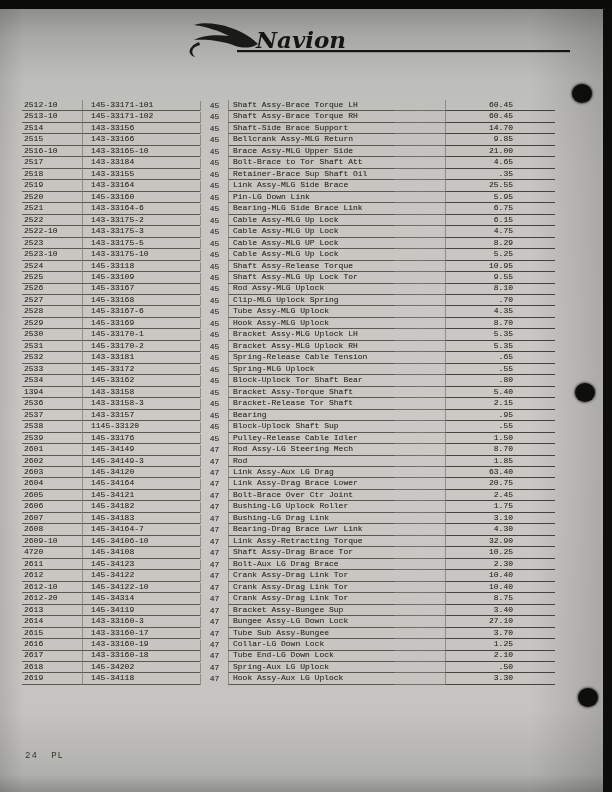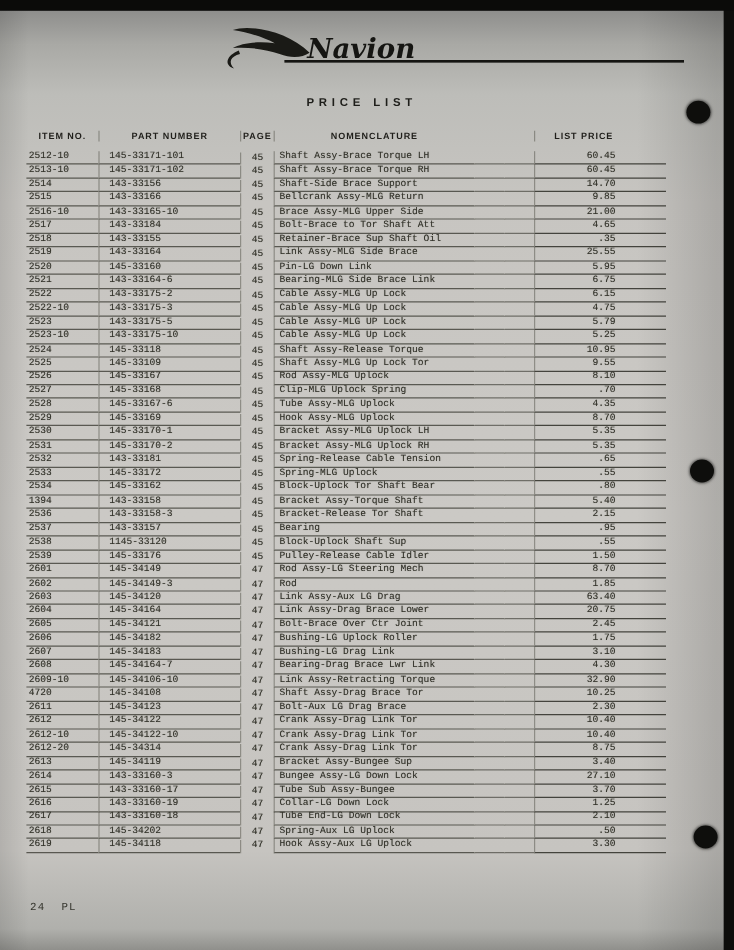--- a/index.html
+++ b/index.html
@@ -71,32 +71,22 @@
 
   <svg class="logo-svg" viewBox="0 0 612 70">
     <g>
       <path d="M 258 44 C 240 26, 208 20, 194 25 C 207 27, 220 31, 229 36 C 214 34, 201 36, 194 40 C 207 39, 222 41, 233 45 C 243 49, 252 48, 258 44 Z" fill="#1a1a16"></path>
       <path d="M 199 42 C 189 46, 186 54, 195 57 C 190 52, 192 47, 200 45 Z" fill="#1a1a16"></path>
     </g>
     <text x="256" y="48" font-family="DejaVu Serif, serif" font-size="23" font-style="italic" font-weight="bold" fill="#151512">Navion</text>
     <rect x="237" y="50" width="333" height="2.2" fill="#151512"></rect>
   </svg>
 
-  <div class="page-title">PRICE LIST</div>
 
   <div class="price-table">
-    <div class="thead">
-      <div class="cell c0">ITEM NO.</div>
-      <div class="cell c1">PART NUMBER</div>
-      <div class="cell c2">PAGE</div>
-      <div class="cell c3">NOMENCLATURE</div>
-      <div class="cell c4"></div>
-      <div class="cell c5"></div>
-      <div class="cell c6">LIST PRICE</div>
-    </div>
     <div class="tbody">
         <div class="row">
           <div class="cell c0">2512-10</div>
           <div class="cell c1">145-33171-101</div>
           <div class="cell c2">45</div>
           <div class="cell c3">Shaft Assy-Brace Torque LH</div>
           <div class="cell c4"></div>
           <div class="cell c5"></div>
           <div class="cell c6">60.45</div>
         </div>
@@ -199,21 +189,21 @@
           <div class="cell c5"></div>
           <div class="cell c6">4.75</div>
         </div>
         <div class="row">
           <div class="cell c0">2523</div>
           <div class="cell c1">143-33175-5</div>
           <div class="cell c2">45</div>
           <div class="cell c3">Cable Assy-MLG UP Lock</div>
           <div class="cell c4"></div>
           <div class="cell c5"></div>
-          <div class="cell c6">5.79</div>
+          <div class="cell c6">8.29</div>
         </div>
         <div class="row">
           <div class="cell c0">2523-10</div>
           <div class="cell c1">143-33175-10</div>
           <div class="cell c2">45</div>
           <div class="cell c3">Cable Assy-MLG Up Lock</div>
           <div class="cell c4"></div>
           <div class="cell c5"></div>
           <div class="cell c6">5.25</div>
         </div>

